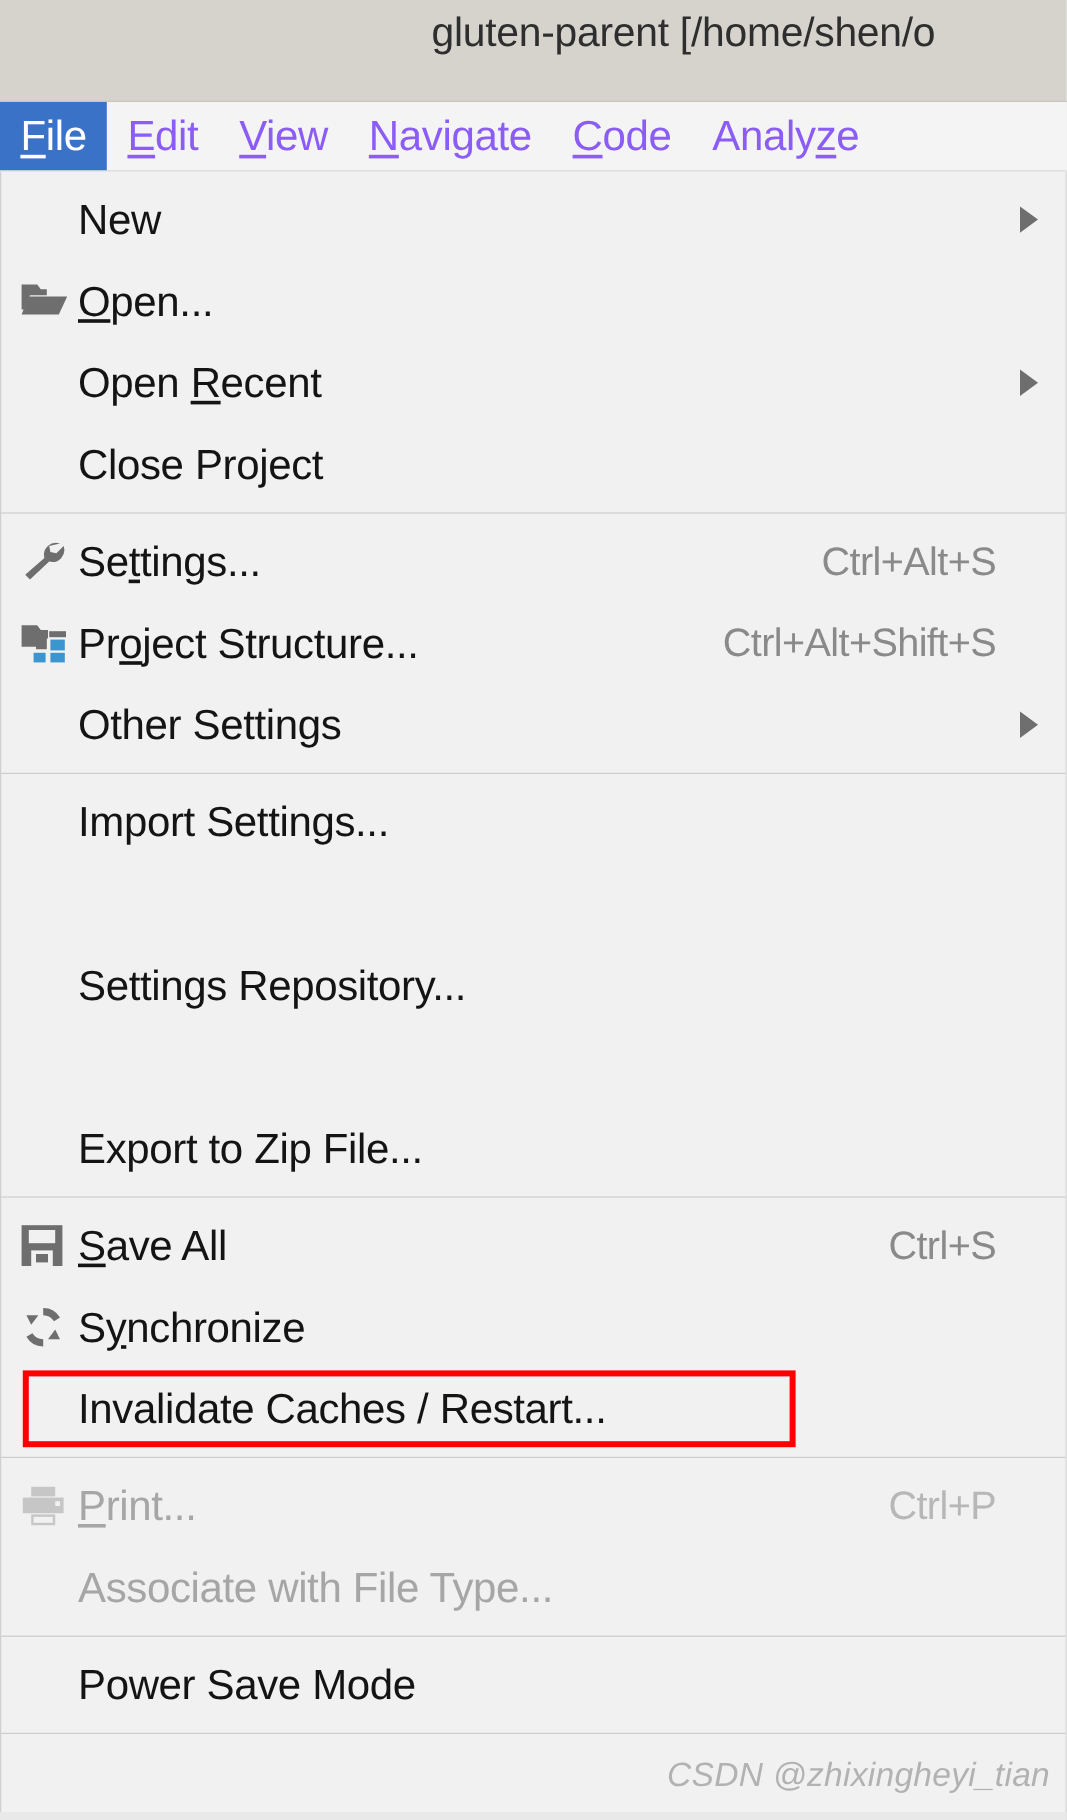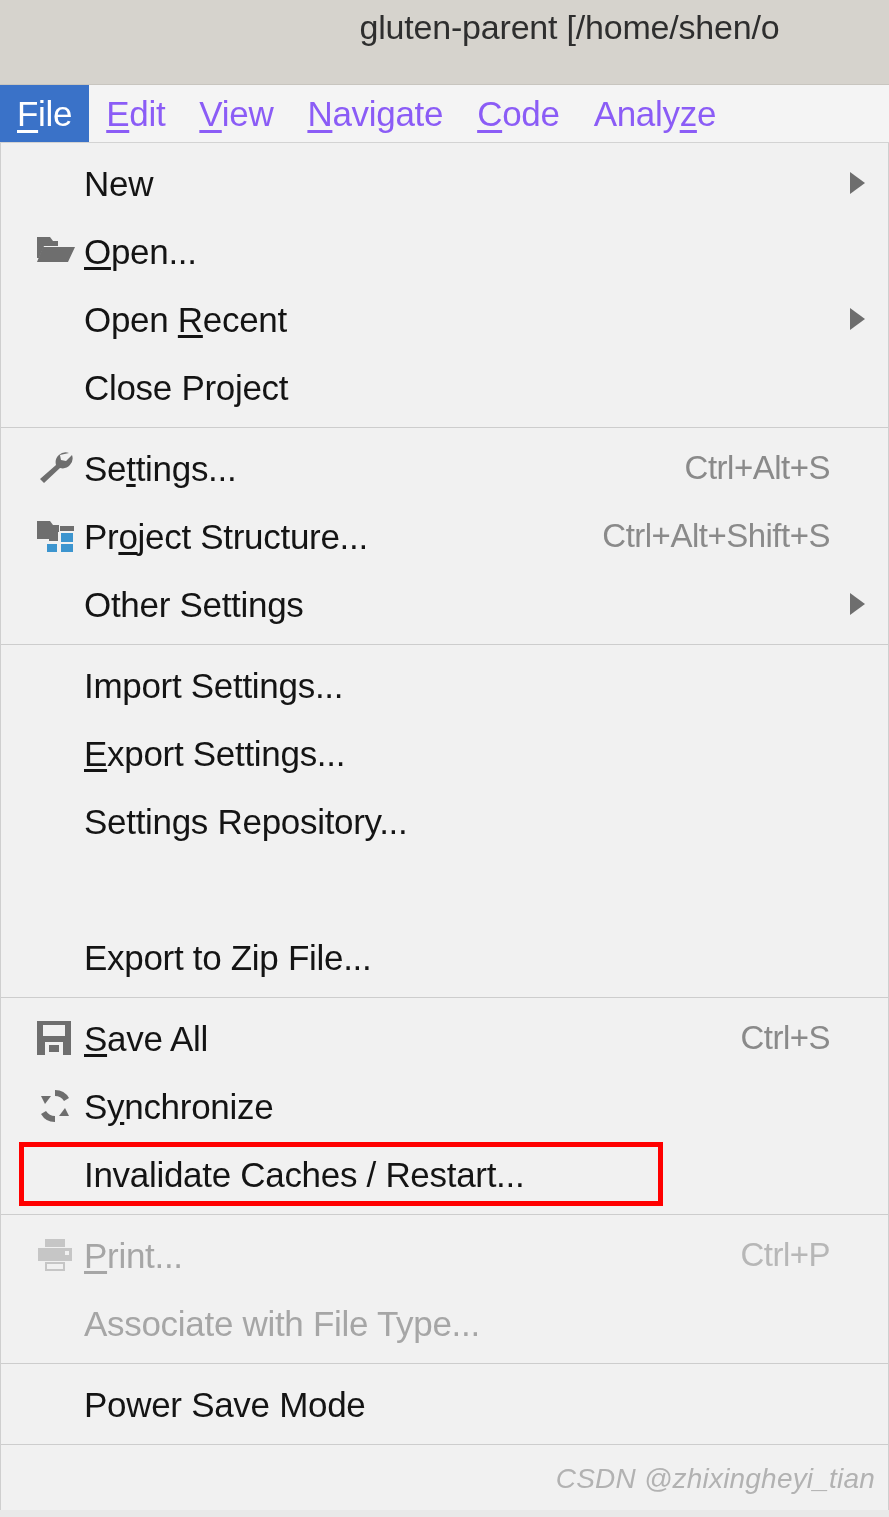--- a/index.html
+++ b/index.html
@@ -78,21 +78,21 @@
     height: 1px;
     background: #cdcdcd;
     margin: 0;
   }
 
   .menu-item {
     position: relative;
     display: flex;
     align-items: center;
     height: 68px;
-    padding: 0 18px 0 31px;
+    padding: 0 18px 0 12px;
     white-space: nowrap;
   }
 
   .mi-icon {
     width: 52px;
     min-width: 52px;
     height: 44px;
     display: flex;
     align-items: center;
     justify-content: flex-start;
@@ -273,21 +273,20 @@
       <div class="menu-group">
         <div class="menu-item">
           <div class="mi-icon"></div>
           <div class="mi-label">Import Settings...</div>
           <div class="mi-arrow empty">
             <span class="tri"></span>
           </div>
         </div>
         <div class="menu-item">
           <div class="mi-icon"></div>
-          <div class="mi-label"><span class="mn">E</span>xport Settings...</div>
           <div class="mi-arrow empty">
             <span class="tri"></span>
           </div>
         </div>
         <div class="menu-item">
           <div class="mi-icon"></div>
           <div class="mi-label">Settings Repository...</div>
           <div class="mi-arrow empty">
             <span class="tri"></span>
           </div>

